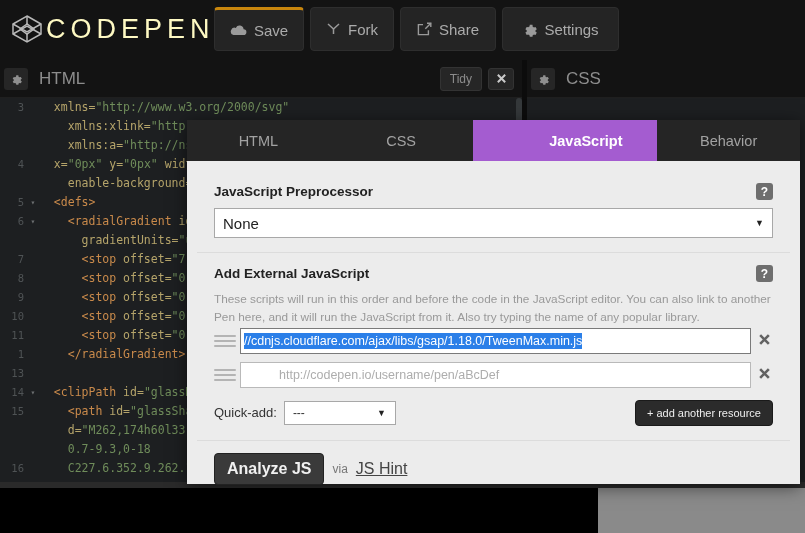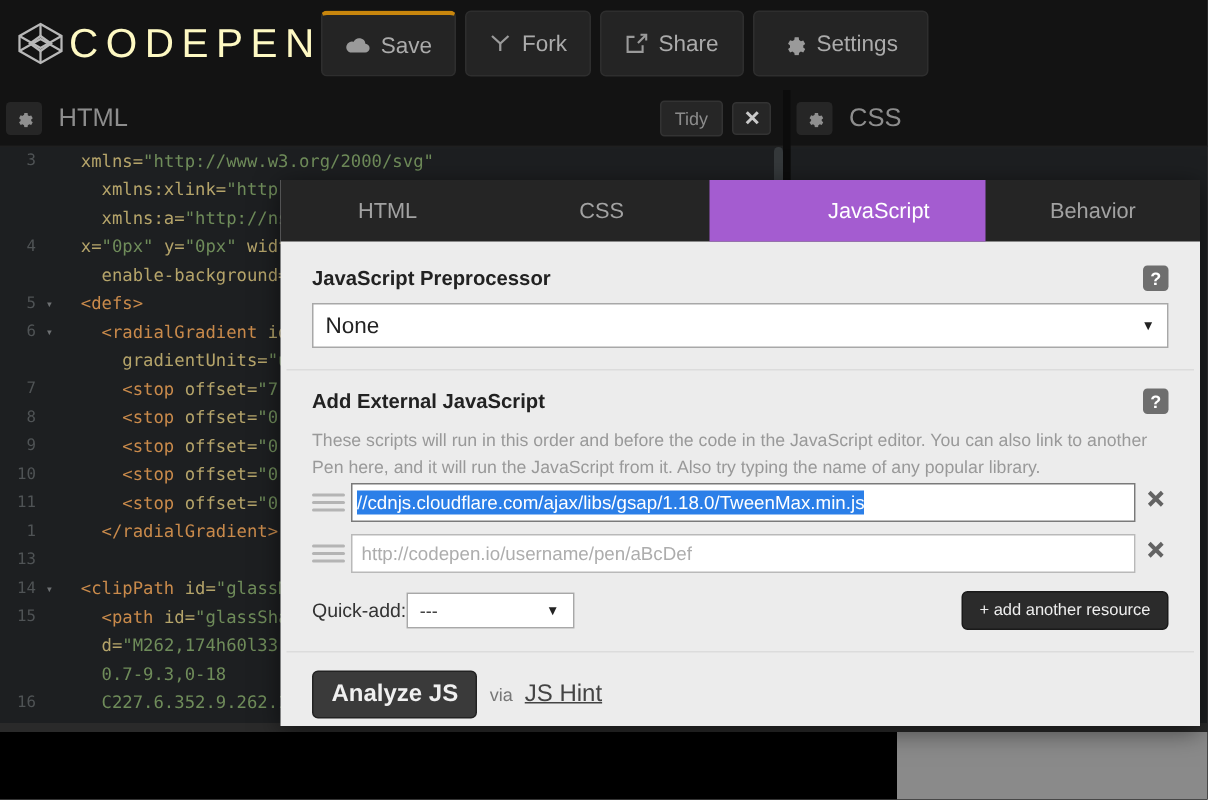--- a/index.html
+++ b/index.html
@@ -116,23 +116,23 @@
   
   .modal {
     position: absolute; left: 187px; top: 120px; width: 613px; height: 364px;
     background: #ececec; box-shadow: 0 3px 16px rgba(0,0,0,.55);
   }
   .modal-tabs { display: flex; height: 41px; background: #252525; }
   .mtab {
     flex: 1; display: flex; align-items: center; justify-content: center;
     color: #a2a2a2; font-size: 14.5px;
   }
-  .mtab.active { background: #a45cd0; color: #fff; font-weight: normal; padding-left: 42px; }
-
-  .modal-body { padding: 4px; }
+  .mtab.active { background: #a45cd0; color: #fff; font-weight: bold; padding-left: 42px; }
+
+  .modal-body { padding: 10px; }
   .sect { padding: 13px 17px 14px 17px; position: relative; }
   .sect.bordered { border-bottom: 1px solid #dcdcdc; }
   .sect-title {
     font-size: 13.5px; font-weight: bold; color: #222; margin-bottom: 9px;
   }
   .help {
     position: absolute; right: 17px; top: 12px;
     width: 17px; height: 17px; background: #6e6e6e; border-radius: 3px;
     color: #fff; font-size: 12px; font-weight: bold;
     display: flex; align-items: center; justify-content: center;
@@ -153,28 +153,28 @@
   .res-row { display: flex; align-items: center; gap: 4px; margin-bottom: 8px; }
   .handle { display: flex; flex-direction: column; gap: 3px; width: 22px; }
   .handle span { display: block; height: 2px; background: #b4b4b4; border-radius: 1px; }
   .res-input {
     flex: 1; height: 26px; background: #fff; border: 1px solid #b9b9b9;
     display: flex; align-items: center; padding: 0 3px;
     font-family: "Liberation Sans", sans-serif; font-size: 12.5px;
   }
   .res-input.focused { border: 1px solid #7a7a7a; }
   .sel-text { background: #2b7fe8; color: #fff; padding: 1px 0; }
-  .ph { color: #adadad; padding-left: 3px; }
+  .ph { color: #adadad; padding-left: 3px; margin-left: 32px; }
   .rm {
     width: 18px; color: #636363; font-size: 16px; font-weight: bold;
     text-align: center;
   }
 
   .qa-row { display: flex; align-items: center; margin-top: 12px; }
-  .qa-label { font-size: 13px; color: #333; margin-right: 0; }
+  .qa-label { font-size: 13px; color: #333; margin-right: 7px; }
   .qa-sel {
     position: relative; width: 112px; height: 24px; background: #fff;
     border: 1px solid #a8a8a8; font-size: 12px; color: #333;
     display: flex; align-items: center; padding: 0 8px;
   }
   .dark-btn {
     margin-left: auto; background: #2b2b2b; border: 1px solid #1a1a1a;
     border-radius: 4px; color: #eee; font-size: 11px; padding: 6px 11px;
   }
   .footer {

